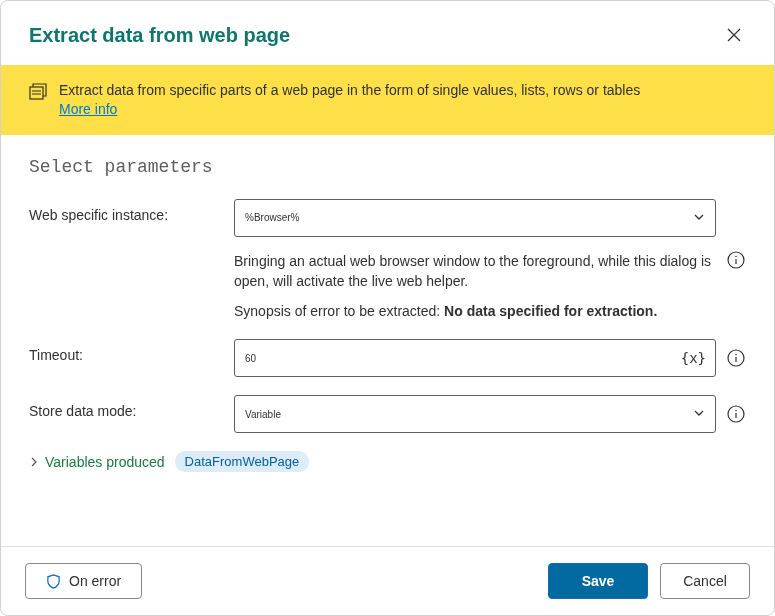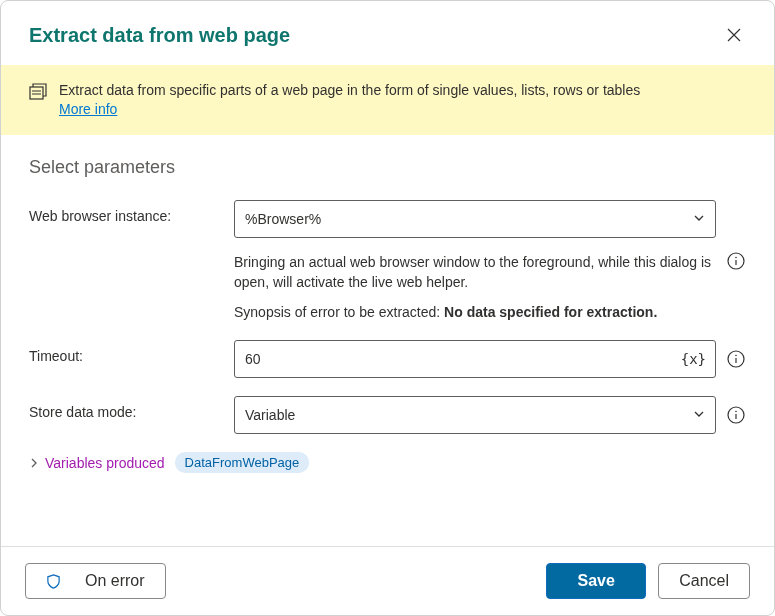--- a/index.html
+++ b/index.html
@@ -33,21 +33,21 @@
     width: 32px;
     height: 32px;
     display: flex;
     align-items: center;
     justify-content: center;
     cursor: pointer;
     border-radius: 4px;
     color: #323130;
   }
   .info-banner {
-    background: #fef9c3;
+    background: #fde047;
     display: flex;
     gap: 12px;
     padding: 16px 16px 18px 28px;
     align-items: flex-start;
   }
   .info-banner .icon-wrap {
     flex: none;
     width: 18px;
     padding-top: 2px;
     color: #323130;
@@ -65,20 +65,21 @@
   .body {
     flex: 1;
     padding: 22px 28px 0 28px;
     overflow: auto;
   }
   .section-title {
     font-size: 18px;
     font-weight: 400;
     color: #605e5c;
     margin-bottom: 22px;
+    font-family: Liberation Mono, monospace;
   }
   .row {
     display: flex;
     align-items: flex-start;
     margin-bottom: 18px;
   }
   .label-col {
     width: 205px;
     flex: none;
     padding-top: 8px;
@@ -93,21 +94,21 @@
   }
   .field-inner {
     flex: 1;
   }
   .select, .input {
     width: 100%;
     height: 38px;
     border: 1px solid #605e5c;
     border-radius: 3px;
     padding: 0 36px 0 10px;
-    font-size: 14px;
+    font-size: 10px;
     font-family: inherit;
     color: #323130;
     background: #fff;
     position: relative;
     display: flex;
     align-items: center;
     cursor: pointer;
   }
   .select .chevron {
     position: absolute;
@@ -152,21 +153,21 @@
     display: flex;
     align-items: center;
     gap: 10px;
     margin-top: 12px;
   }
   .vars-toggle {
     display: flex;
     align-items: center;
     gap: 6px;
     cursor: pointer;
-    color: #a21caf;
+    color: #15803d;
     font-size: 14px;
   }
   .vars-toggle .chev {
     color: #605e5c;
   }
   .var-chip {
     background: #deecf9;
     color: #0062a3;
     padding: 3px 10px;
     border-radius: 10px;
@@ -181,27 +182,27 @@
     justify-content: space-between;
   }
   .footer-right {
     display: flex;
     gap: 12px;
   }
   .btn {
     height: 36px;
     padding: 0 20px;
     border-radius: 4px;
-    font-size: 16px;
+    font-size: 14px;
     font-family: inherit;
     cursor: pointer;
     display: flex;
     align-items: center;
     justify-content: center;
-    gap: 24px;
+    gap: 8px;
     border: 1px solid #8a8886;
     background: #fff;
     color: #323130;
     min-width: 90px;
   }
   .btn-primary {
     background: #0369a1;
     border-color: #0f6cbd;
     color: #fff;
     font-weight: 600;
@@ -236,21 +237,21 @@
     <div>
       <span class="info-text">Extract data from specific parts of a web page in the form of single values, lists, rows or tables</span><br>
       <a class="more-info">More info</a>
     </div>
   </div>
 
   <div class="body">
     <div class="section-title">Select parameters</div>
 
     <div class="row">
-      <div class="label-col">Web browser instance:</div>
+      <div class="label-col">Web specific instance:</div>
       <div class="field-col">
         <div class="field-inner">
           <div class="select">
             <span>%Browser%</span>
             <span class="chevron">
               <svg width="12" height="12" viewBox="0 0 12 12">
                   <path d="M2 4 L6 8 L10 4" stroke="currentColor" stroke-width="1.3" fill="none"></path>
                 </svg>
             </span>
           </div>

